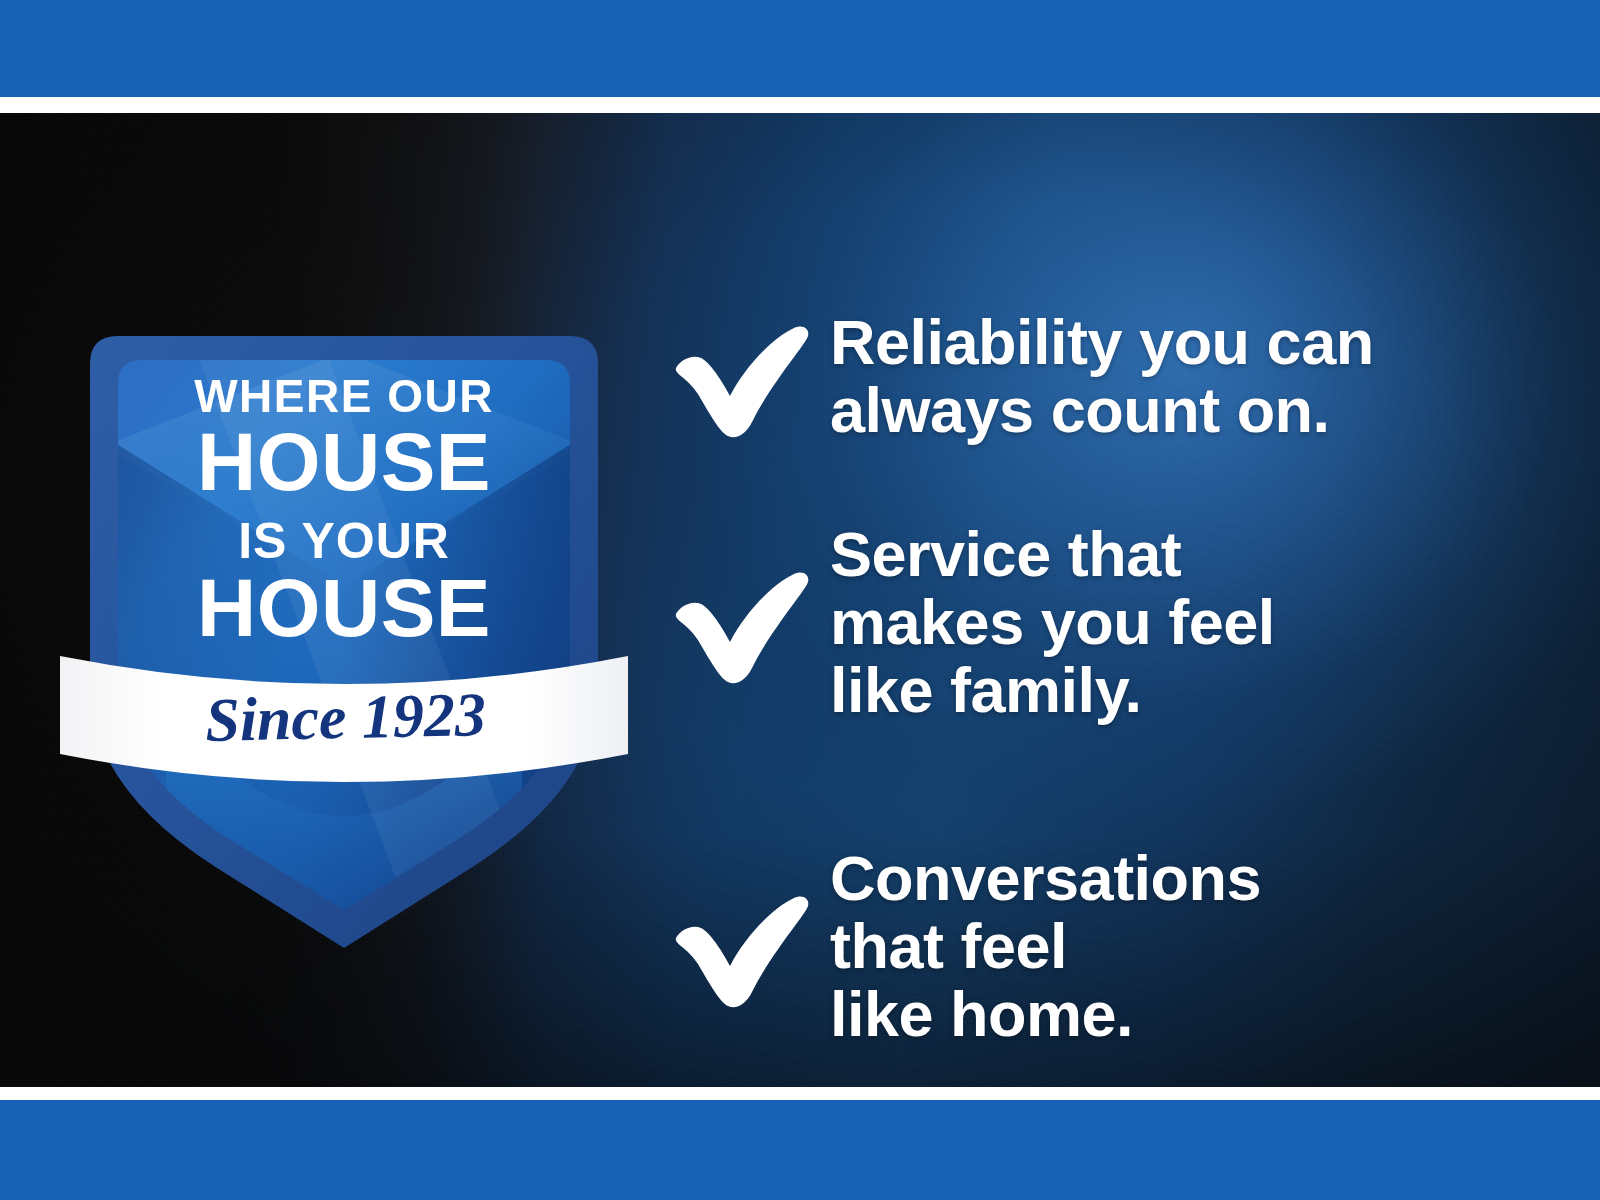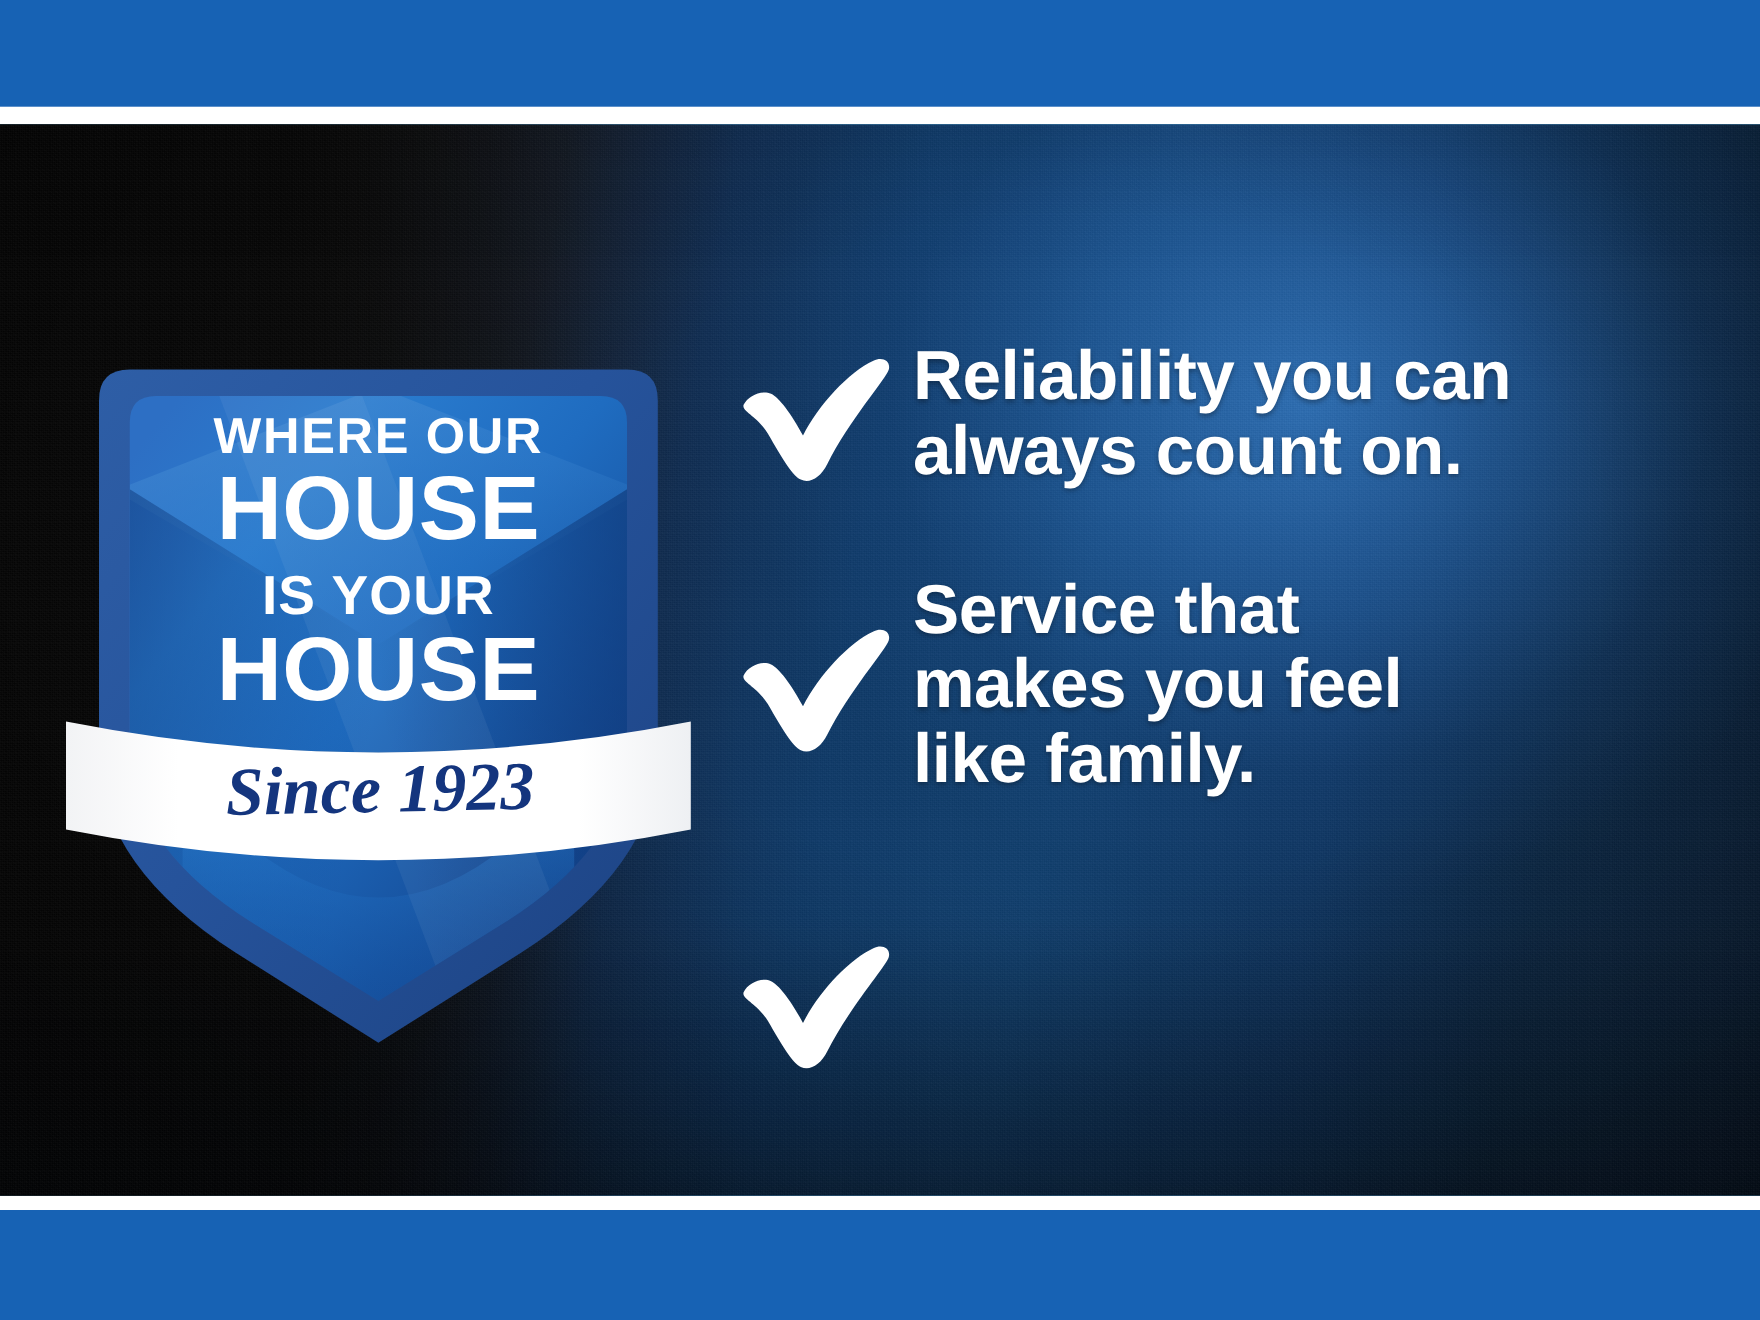--- a/index.html
+++ b/index.html
@@ -353,20 +353,23 @@
                      C 12 36 24 30 33 34
                      C 40 37 52 53 62 72
                      C 76 44 104 14 126 4
                      C 134 0 142 4 140 12
                      C 138 20 104 58 84 98
                      C 78 110 68 116 60 112
                      C 52 108 44 94 30 70
                      C 20 54 6 50 8 44 Z" fill="#ffffff"></path>
           </svg>
         </div>
+        <div class="bullet-text">Conversations
+that feel
+like home.</div>
       </div>
 
     </div>
   </div>
 
   <div class="brand-bar bottom"></div>
 
 </div>
 
 </body></html>

